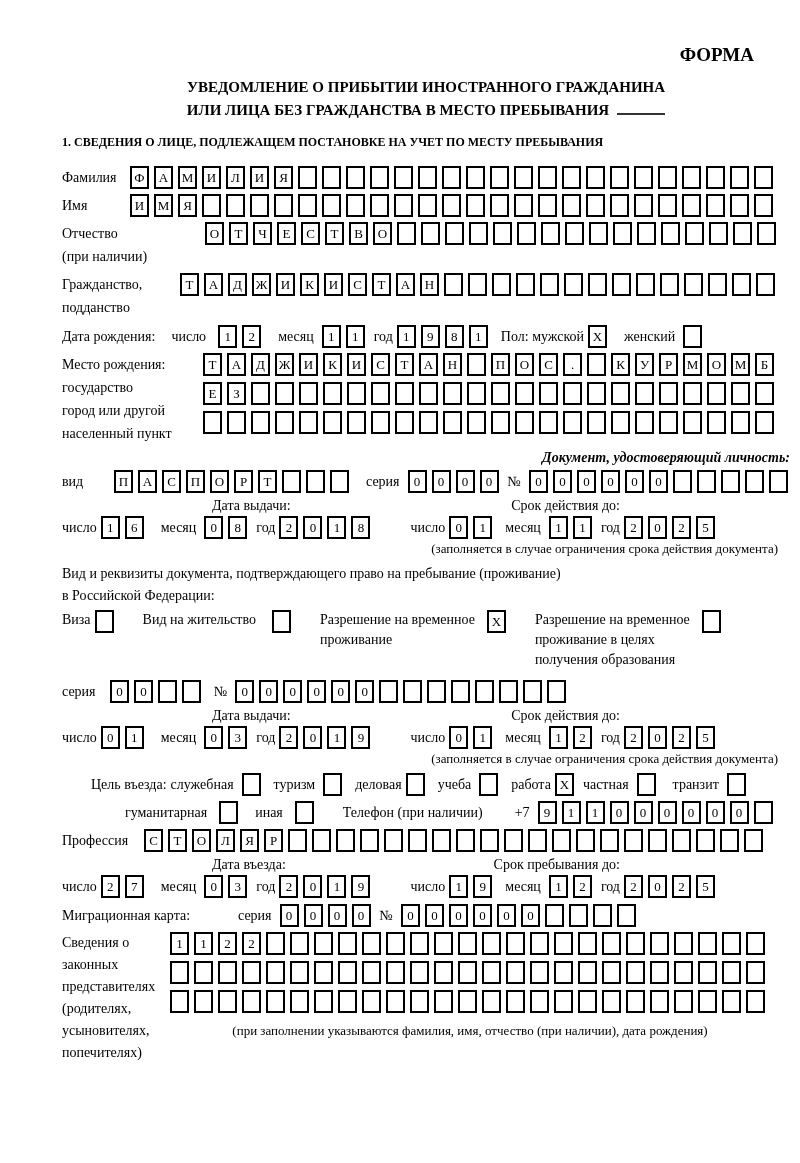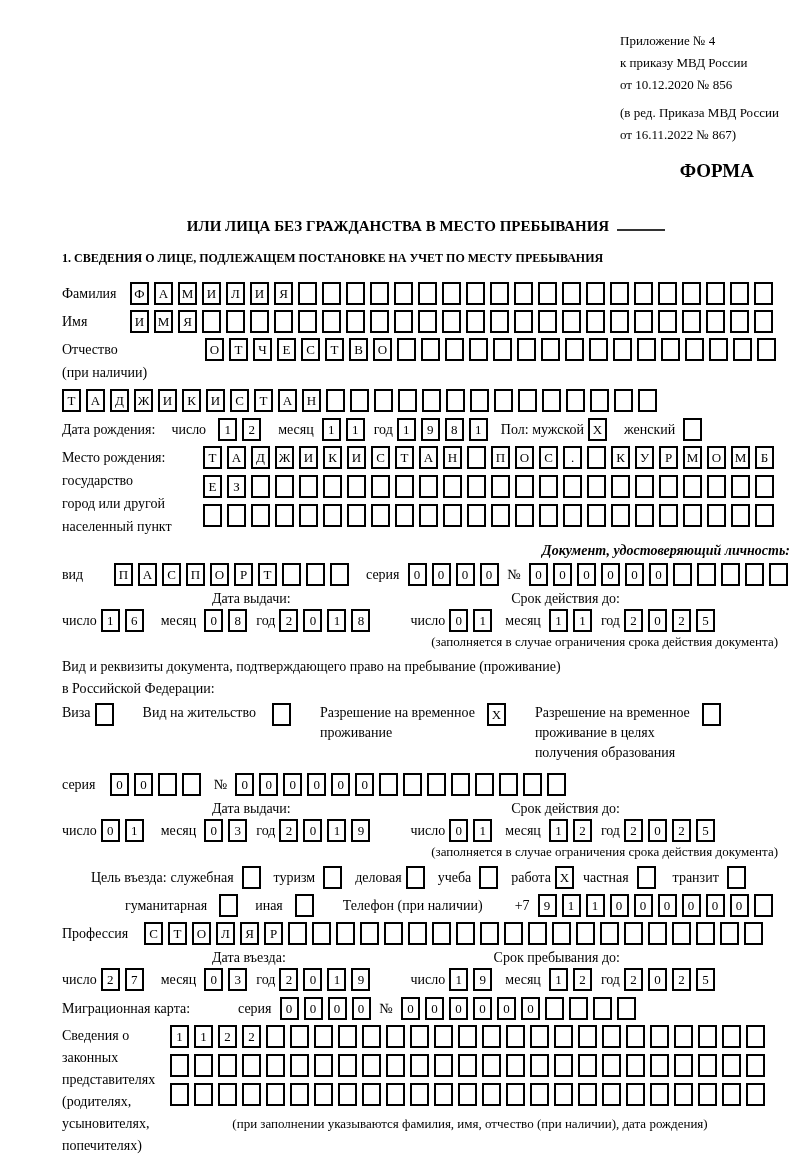--- a/index.html
+++ b/index.html
@@ -39,31 +39,24 @@
   .purpose-opt{display:flex;align-items:center;}
   .reps{display:flex;align-items:flex-start;}
   .reps-rows .row{margin-bottom:6px;}
   .center-note{text-align:center;font-size:13px;margin-top:4px;}
 </style>
 </head>
 <body>
 
 <div class="page">
 
-  <div class="appendix">
-    <div class="blk ml">Приложение № 4
-к приказу МВД России
-от 10.12.2020 № 856</div>
-    <div class="blk ml">(в ред. Приказа МВД России
-от 16.11.2022 № 867)</div>
-  </div>
   <div class="form-label">ФОРМА</div>
 
   <div class="title">
-    <br>
+    <span>УВЕДОМЛЕНИЕ О ПРИБЫТИИ ИНОСТРАННОГО ГРАЖДАНИНА</span><br>
     <span>ИЛИ ЛИЦА БЕЗ ГРАЖДАНСТВА В МЕСТО ПРЕБЫВАНИЯ</span><span class="uline"></span>
   </div>
 
   <div class="sec-heading">1. СВЕДЕНИЯ О ЛИЦЕ, ПОДЛЕЖАЩЕМ ПОСТАНОВКЕ НА УЧЕТ ПО МЕСТУ ПРЕБЫВАНИЯ</div>
 
   <div class="row">
     <span class="lbl" style="width:68px;">Фамилия</span>
     <span class="cells">
         <span class="cell">Ф</span>
         <span class="cell">А</span>
@@ -153,20 +146,22 @@
         <span class="cell"></span>
         <span class="cell"></span>
         <span class="cell"></span>
         <span class="cell"></span>
         <span class="cell"></span>
         <span class="cell"></span>
       </span>
   </div>
 
   <div class="row">
+    <span class="lbl ml" style="width:118px;">Гражданство,
+подданство</span>
     <span class="cells">
         <span class="cell">Т</span>
         <span class="cell">А</span>
         <span class="cell">Д</span>
         <span class="cell">Ж</span>
         <span class="cell">И</span>
         <span class="cell">К</span>
         <span class="cell">И</span>
         <span class="cell">С</span>
         <span class="cell">Т</span>

